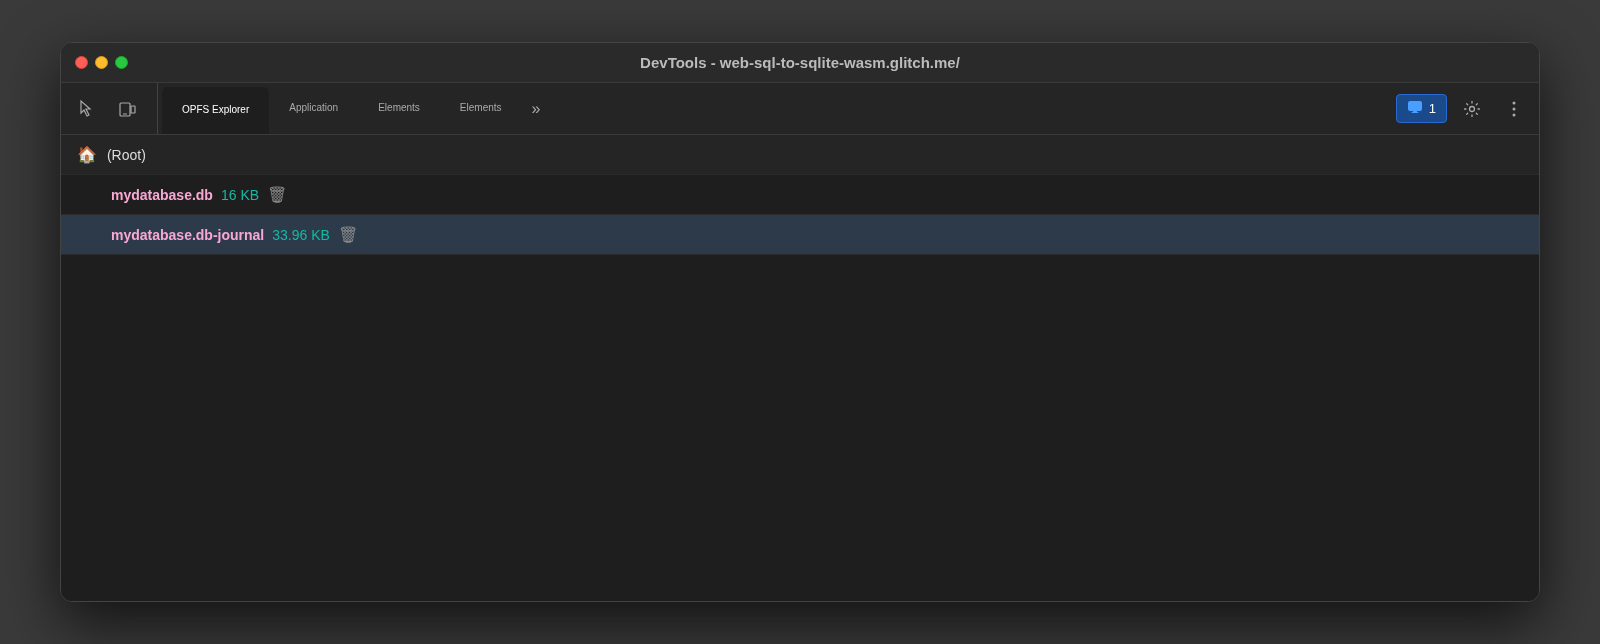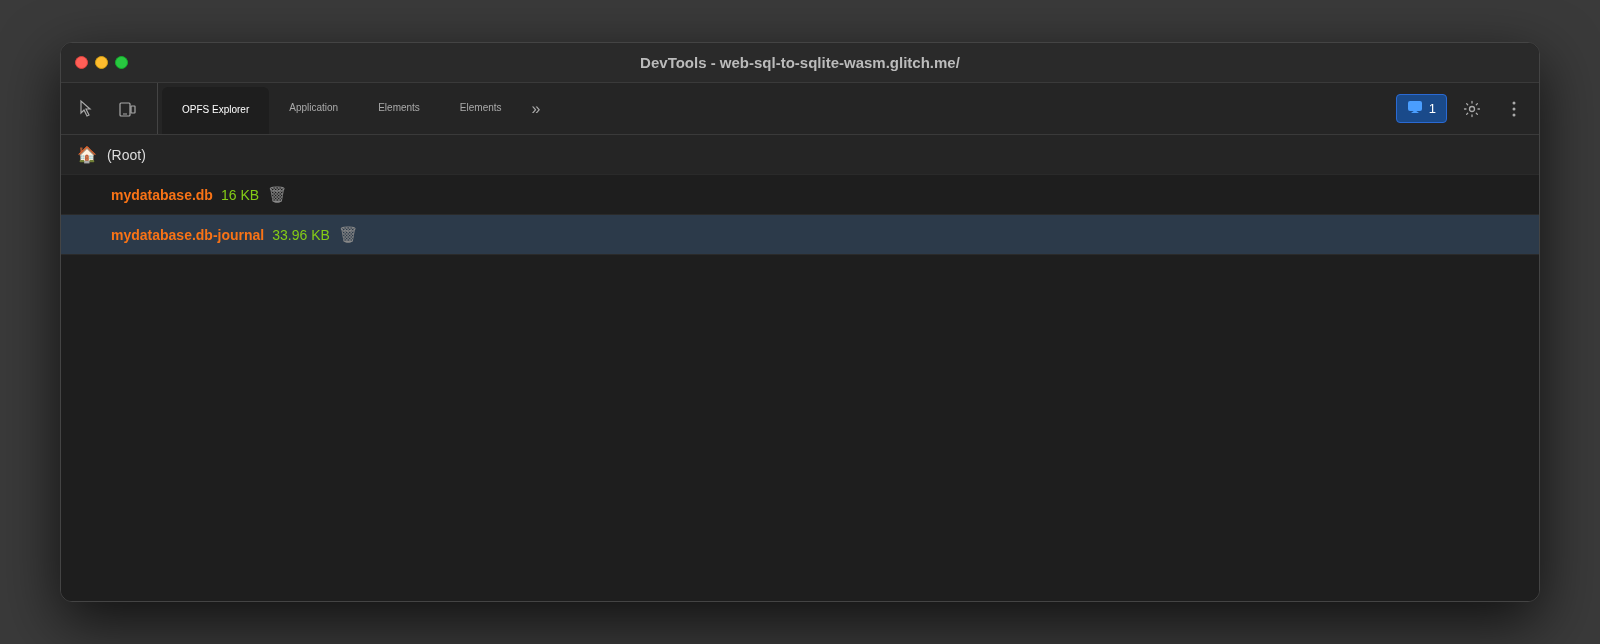--- a/index.html
+++ b/index.html
@@ -211,26 +211,26 @@
       border-bottom: 1px solid #2a2a2a;
       cursor: pointer;
     }
 
     .tree-item.selected {
       background: #2c3a4a;
     }
 
     .file-name {
       font-weight: 600;
-      color: #f97316;
+      color: #f9a8d4;
       margin-right: 8px;
     }
 
     .file-size {
-      color: #84cc16;
+      color: #14b8a6;
       margin-right: 8px;
     }
 
     .trash-icon {
       color: #888;
       font-size: 16px;
       cursor: pointer;
     }
   </style>
 </head>

